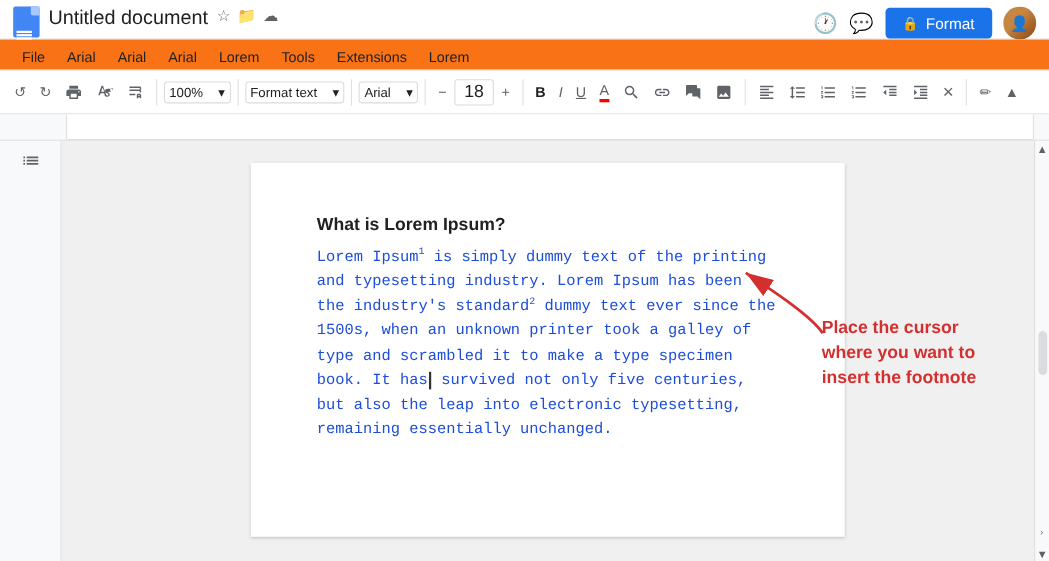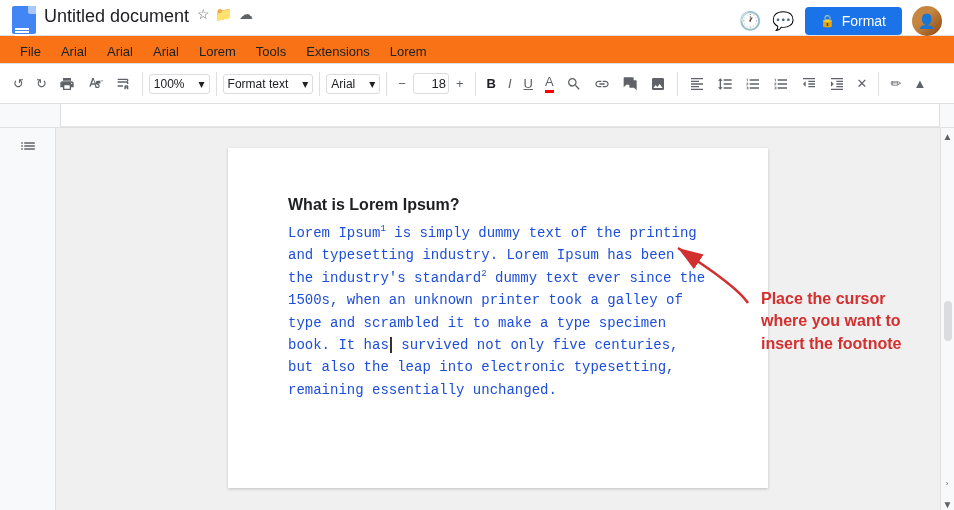--- a/index.html
+++ b/index.html
@@ -156,22 +156,22 @@
       cursor: pointer;
       background: white;
       display: flex;
       align-items: center;
       gap: 14px;
     }
     .tb-font-size {
       width: 36px;
       border: 1px solid #dadce0;
       border-radius: 3px;
-      text-align: right;
-      font-size: 13px;
+      text-align: center;
+      font-size: 16px;
       color: #202124;
       padding: 2px;
     }
     .tb-bold { font-weight: bold; color: #202124; }
     .tb-italic { font-style: italic; }
     .tb-underline { text-decoration: underline; }
 
     
     #ruler {
       height: 24px;
@@ -261,21 +261,21 @@
       top: 140px;
       width: 200px;
     }
     .annotation-text {
       color: #d32f2f;
       font-size: 16px;
       font-weight: bold;
       font-family: 'Comic Sans MS', cursive, sans-serif;
       line-height: 1.4;
       text-align: left;
-      margin-left: 33px;
+      margin-left: 19px;
     }
     
     .arrow-svg {
       position: absolute;
       top: -60px;
       left: -80px;
       width: 120px;
       height: 80px;
     }
 

